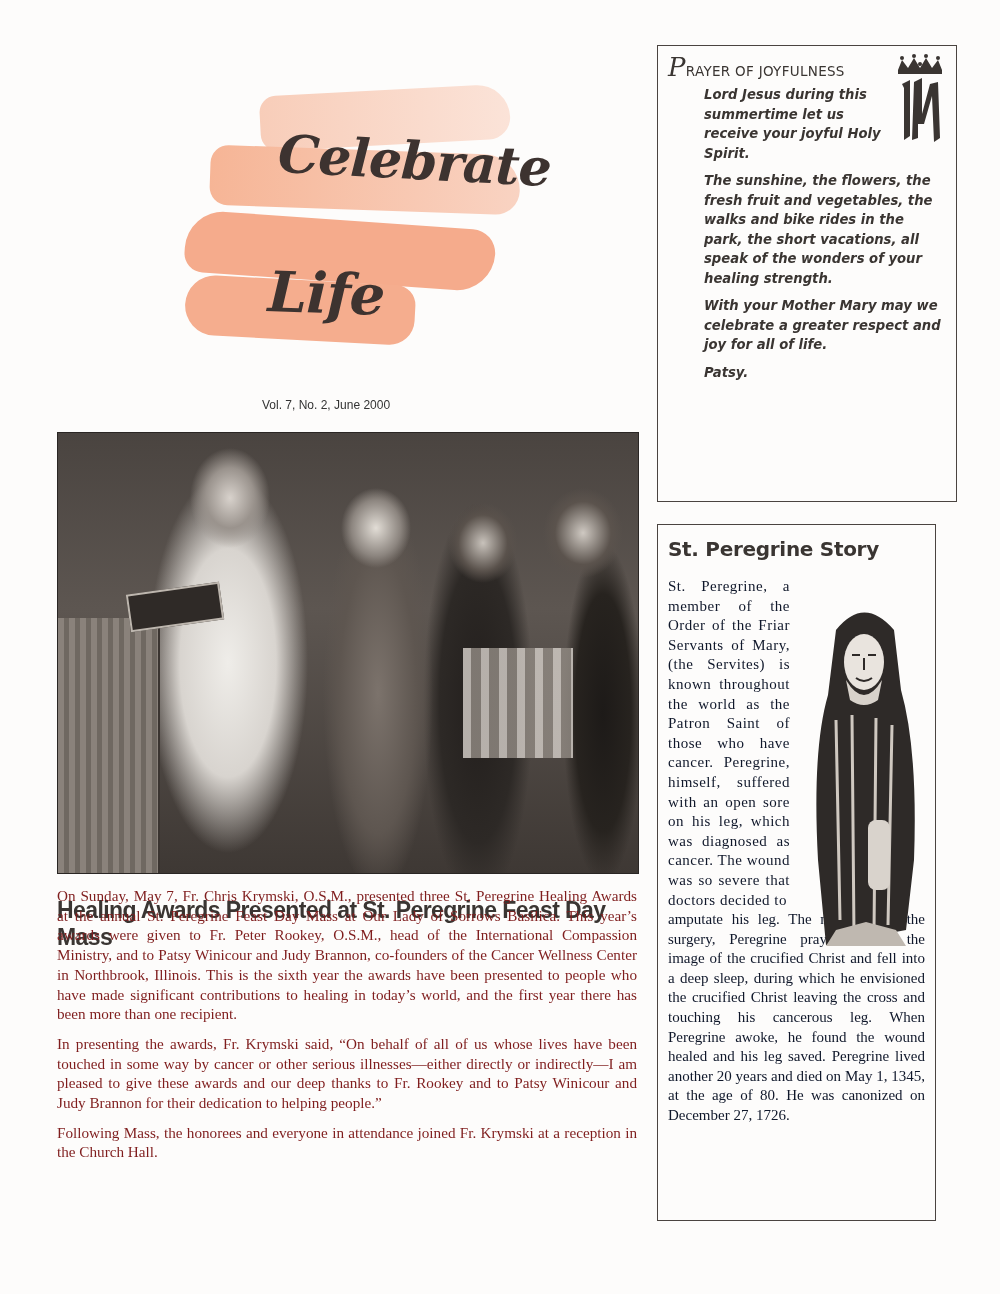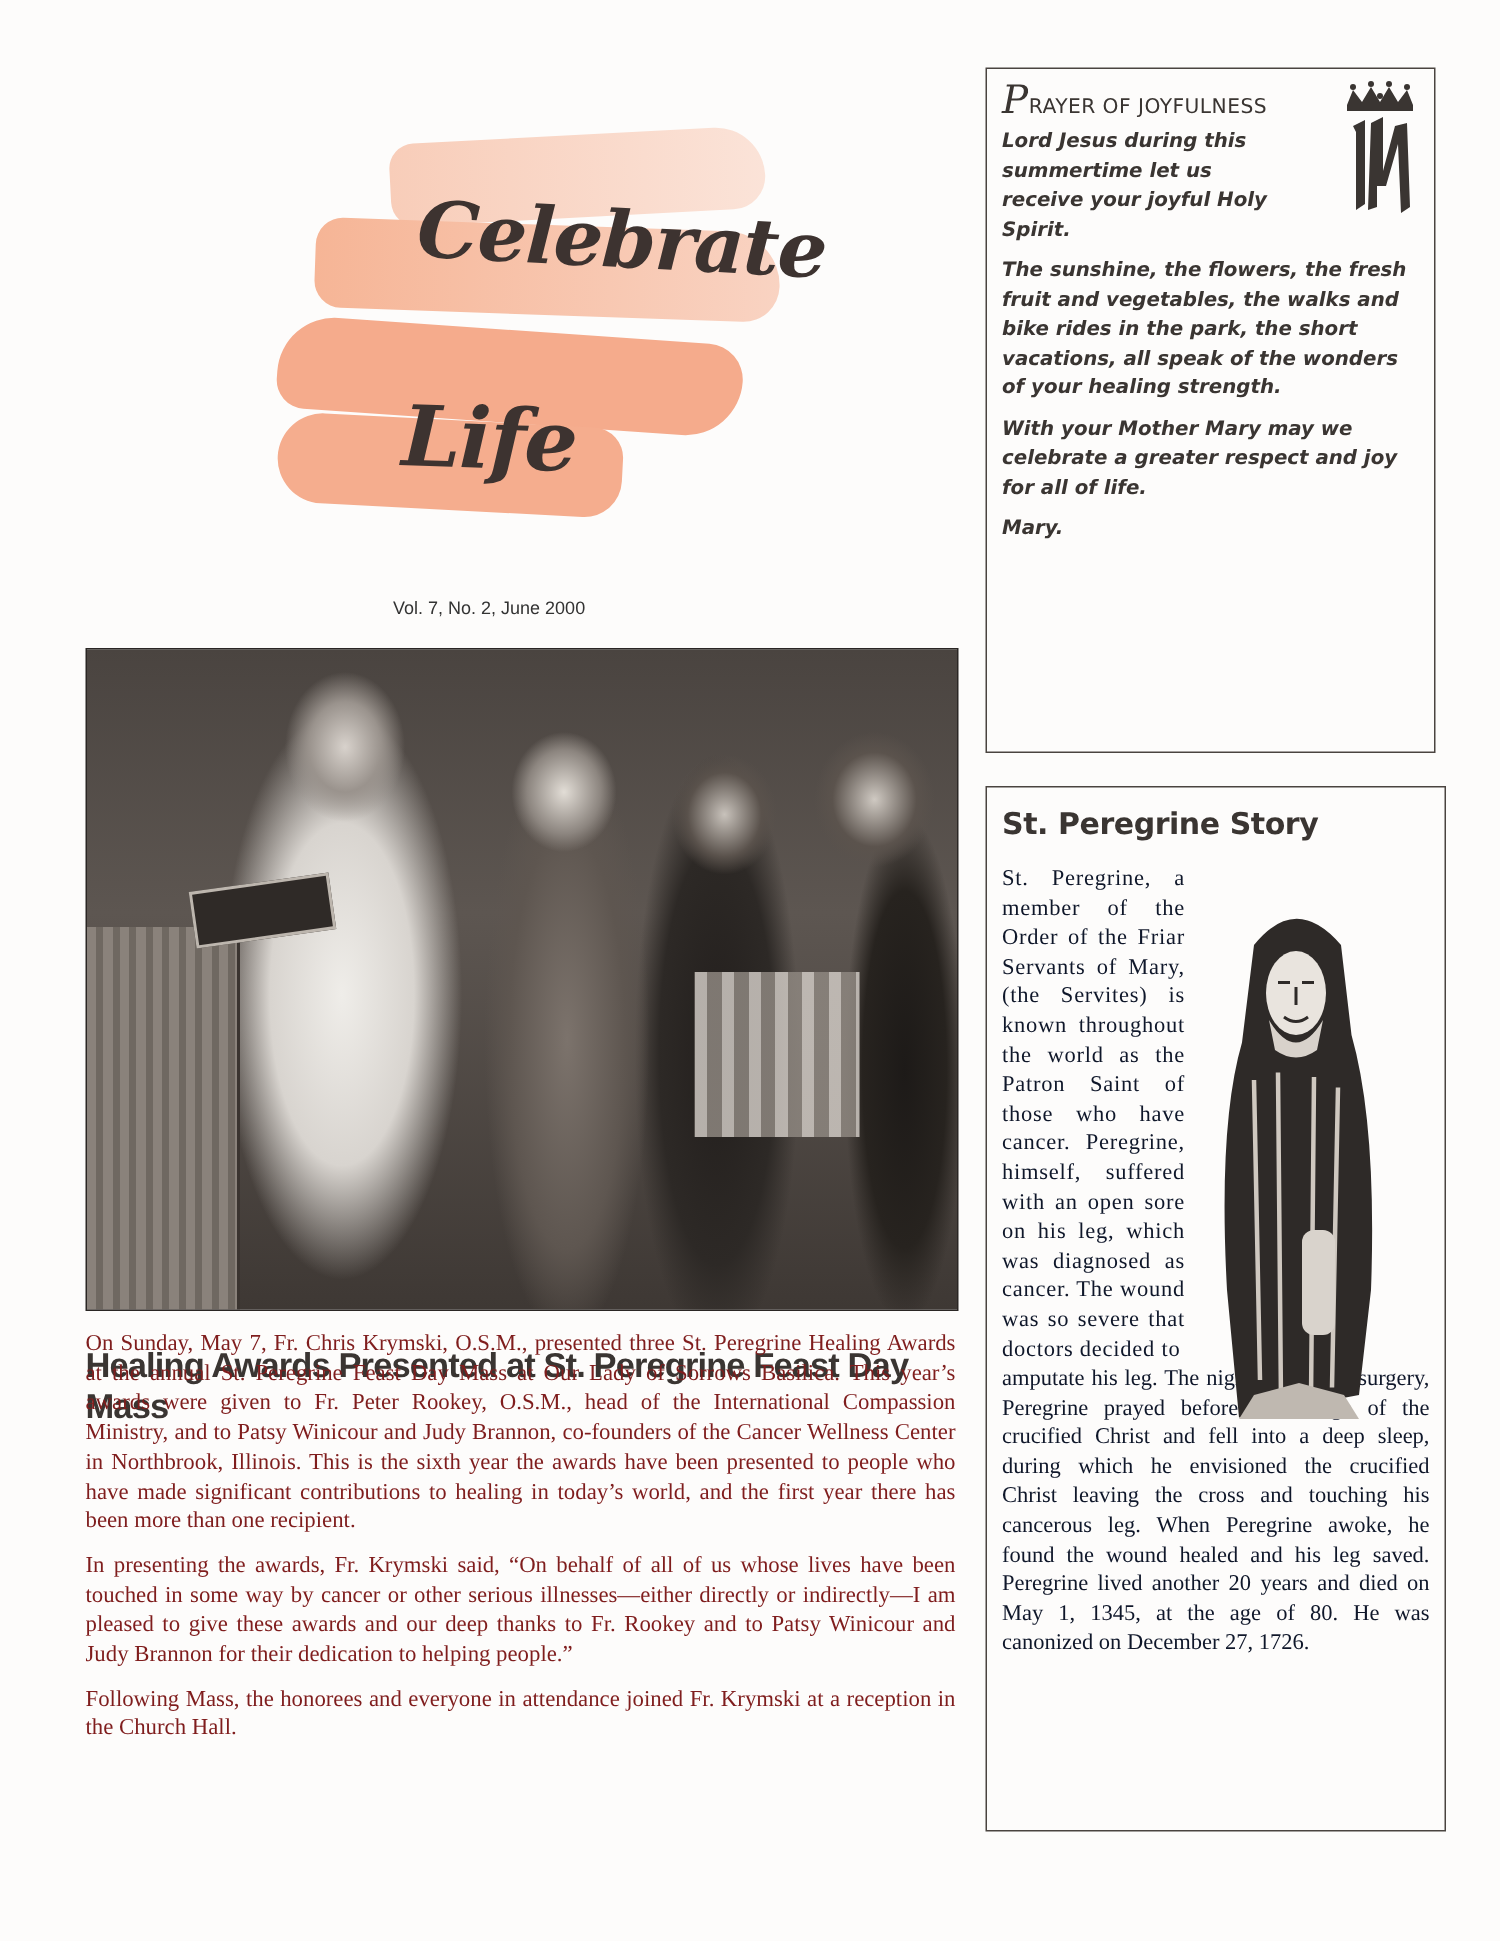--- a/index.html
+++ b/index.html
@@ -55,28 +55,28 @@
   .article { left:57px; top:886px; width:580px; font-family:"Liberation Serif", serif; font-size:15.2px; line-height:19.7px; color:#7f1d1d; }
   .article p { margin:0 0 10px 0; text-align:justify; }
 
   
   .prayer-box {
     left:657px; top:45px; width:300px; height:457px; border:1.5px solid #4a4440; box-sizing:border-box;
     padding:16px 10px 10px 10px;
   }
   .prayer-title { font-family:"DejaVu Sans", sans-serif; font-size:13.5px; color:#3a3532; letter-spacing:0.3px; margin-left:0; }
   .prayer-title .cap { font-family:"DejaVu Serif", serif; font-style:italic; font-size:26px; line-height:10px; }
-  .prayer-text { font-family:"DejaVu Sans", sans-serif; font-style:italic; font-weight:bold; font-size:13.2px; line-height:19.5px; color:#3a3532; }
+  .prayer-text { font-family:"DejaVu Sans", sans-serif; font-style:italic; font-weight:bold; font-size:13.2px; line-height:19.5px; color:#3a3532;margin-left:36px; }
   .prayer-text p { margin:0 0 8px 0; }
   .prayer-text p.first { width:180px; margin-top:6px; }
   .monogram { position:absolute; right:10px; top:8px; width:52px; height:92px; }
 
   
   .story-box {
-    left:657px; top:524px; width:307px; height:697px; border:1.5px solid #4a4440; box-sizing:border-box;
+    left:657px; top:524px; width:279px; height:697px; border:1.5px solid #4a4440; box-sizing:border-box;
     padding:12px 10px 10px 10px;
   }
   .story-title { font-family:"DejaVu Sans", sans-serif; font-weight:bold; font-size:20px; color:#3a3532; margin:0 0 16px 0; letter-spacing:-0.3px; }
   .story-text { font-family:"Liberation Serif", serif; font-size:15px; line-height:19.6px; color:#0f172a; text-align:justify; }
   .story-text .narrow { width:122px; text-align:justify; letter-spacing:0.5px; }
   .saint-figure { position:absolute; left:148px; top:75px; width:118px; height:370px; }
 </style>
 </head>
 <body>
 
@@ -117,21 +117,21 @@
       <path d="M20 28 L28 24 L28 60 L36 30 L44 28 L46 84 L40 88 L38 42 L30 70 L24 70 L24 84 L18 86 Z"></path>
     </g>
   </svg>
   <div class="prayer-title">
     <span class="cap">P</span><span>RAYER OF JOYFULNESS</span>
   </div>
   <div class="prayer-text">
     <p class="first">Lord Jesus during this summertime let us receive your joyful Holy Spirit.</p>
     <p>The sunshine, the flowers, the fresh fruit and vegetables, the walks and bike rides in the park, the short vacations, all speak of the wonders of your healing strength.</p>
     <p>With your Mother Mary may we celebrate a greater respect and joy for all of life.</p>
-    <p>Mary.</p>
+    <p>Patsy.</p>
   </div>
 </div>
 
 <div class="abs story-box">
   <h2 class="story-title">St. Peregrine Story</h2>
   <svg class="saint-figure" viewBox="0 0 118 370">
     <path d="M30 30 Q58 -5 88 30 L95 90 Q112 150 108 260 L100 330 L20 345 L12 260 Q6 150 22 95 Z" fill="#2e2a28"></path>
     <ellipse cx="58" cy="62" rx="20" ry="28" fill="#e9e4de"></ellipse>
     <path d="M46 55 h8 M62 55 h8 M58 58 v12 M50 78 q8 6 16 0" stroke="#2e2a28" stroke-width="2" fill="none"></path>
     <path d="M40 80 q18 30 36 0 l-4 20 q-14 10 -28 0 z" fill="#d8d2cb"></path>

